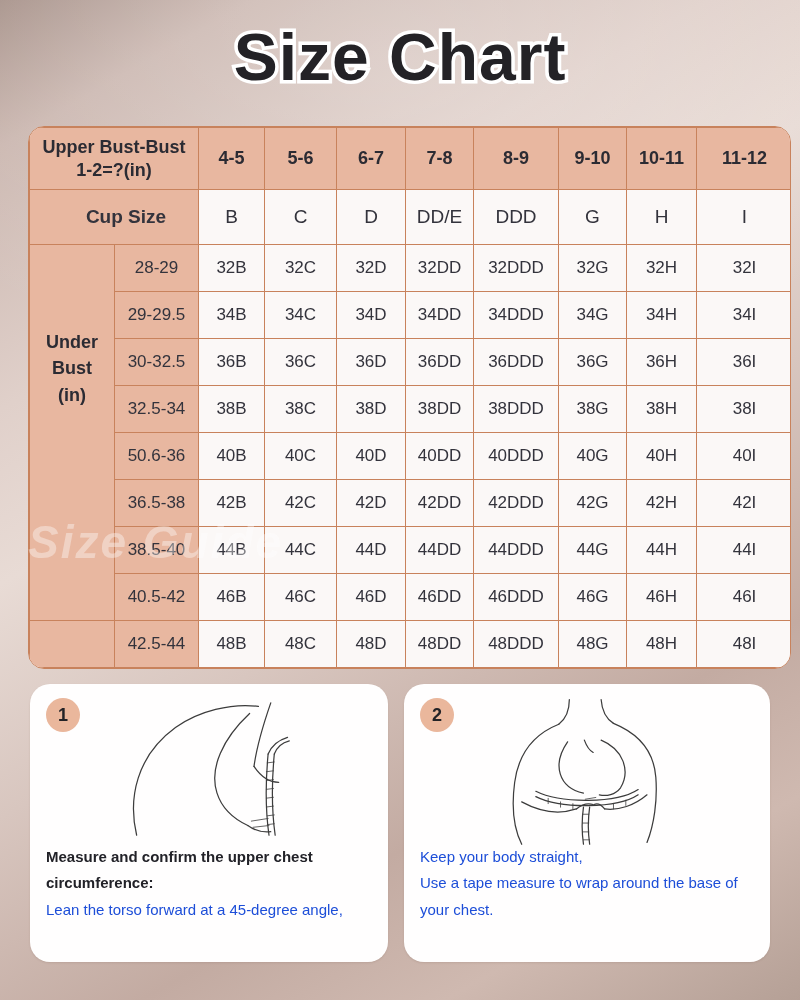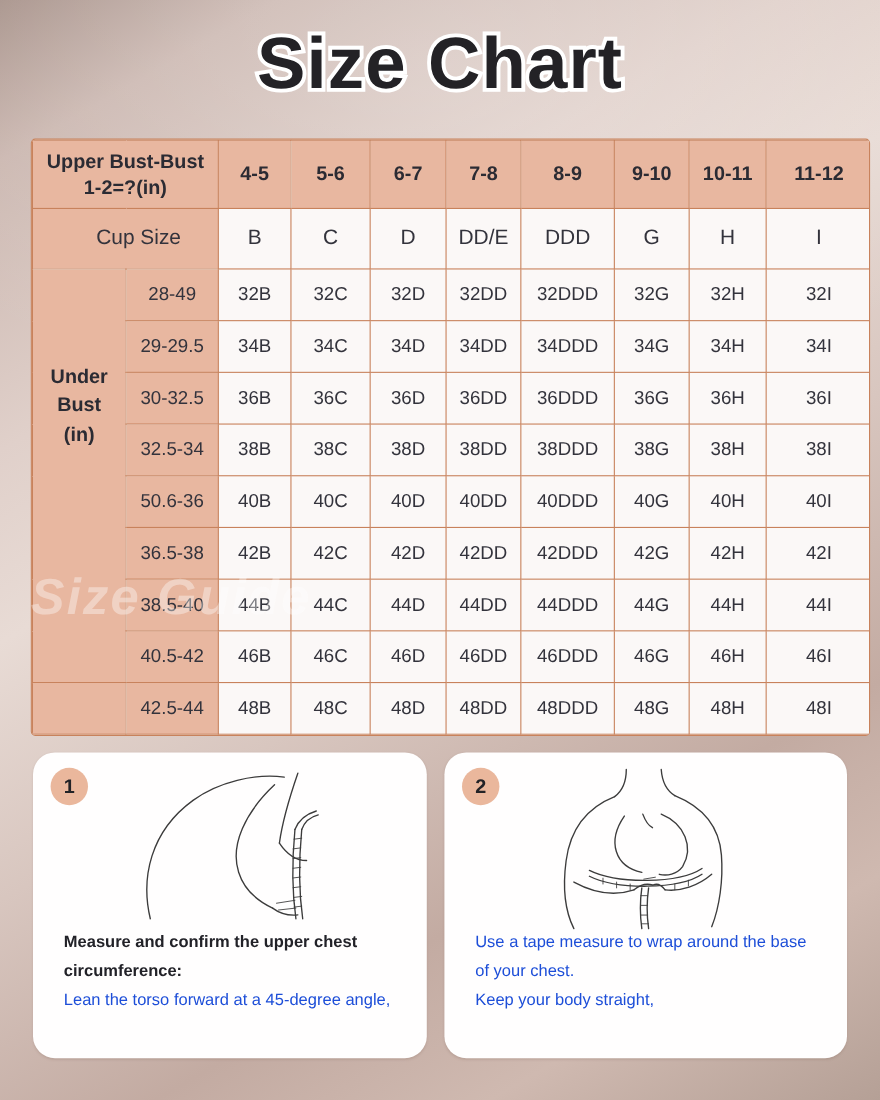--- a/index.html
+++ b/index.html
@@ -24,35 +24,35 @@
     letter-spacing:1px;
     fill:#232226;
     stroke:#ffffff;
     stroke-width:7;
     paint-order:stroke fill;
   }
 
   
   .table-wrap {
     position:absolute; left:28px; top:126px; width:763px;
-    border:1px solid #c8825c; border-radius:4px; overflow:hidden;
+    border:1px solid #c8825c; border-radius:16px; overflow:hidden;
     background:#fbf8f7;
   }
   table.size-chart { border-collapse:collapse; table-layout:fixed; width:763px; }
   .size-chart th, .size-chart td {
     border:1px solid #c8825c;
     text-align:center; vertical-align:middle;
     font-size:17px; font-weight:400; color:#33333c;
     overflow:hidden; white-space:nowrap;
   }
   .size-chart .pink  { background:#e8b7a0; }
   .size-chart .white { background:#fbf8f7; }
   tr.hdr-diff  th { height:62px; font-weight:700; font-size:18px; color:#2b2b33; }
   tr.hdr-cup   th, tr.hdr-cup td { height:55px; }
-  tr.hdr-cup   th { font-weight:400; font-size:19px;padding-left:24px; }
+  tr.hdr-cup   th { font-weight:700; font-size:19px;padding-left:24px; }
   tr.hdr-cup   td { font-size:19px; }
   tr.body-row  td, tr.body-row th { height:47px; }
   .diff-label { line-height:1.25; font-weight:700; font-size:18px; }
   .ub-cell { vertical-align:middle; }
   .ub-inner { transform:translateY(-64px); font-weight:700; font-size:18px; line-height:1.45; color:#2b2b33; }
 
   
   .watermark {
     position:absolute; left:28px; top:515px; width:763px;
     pointer-events:none; color:#ffffff;font-style:italic;
@@ -68,21 +68,21 @@
   }
   .card.c1 { margin-left:30px; width:358px; }
   .card.c2 { margin-left:16px; width:366px; }
   .badge {
     position:absolute; left:16px; top:14px; width:34px; height:34px;
     background:#eab79c; border-radius:50%;
     display:flex; align-items:center; justify-content:center;
     font-weight:700; font-size:18px; color:#232226;
   }
   .figure { display:flex; justify-content:center; padding-top:8px; height:158px; }
-  .card-text { padding:2px 26px 0 28px; }
+  .card-text { padding:2px 26px 0 16px; }
   .card-text .heading { font-weight:700; font-size:15px; line-height:1.75; color:#222228; }
   .card-text .line    { font-size:15px; line-height:1.75; color:#1d4ed8; }
 
   .lineart { stroke:#3c3c3c; stroke-width:1.4; fill:none; stroke-linecap:round; stroke-linejoin:round; }
   .lineart .tick { stroke-width:0.9; }
 </style>
 </head>
 <body>
 
 <div class="title-wrap">
@@ -137,21 +137,21 @@
     </tr>
 
     <tr class="body-row">
       <th class="pink ub-cell" rowspan="8">
         <div class="ub-inner">
           <div>Under</div>
           <div>Bust</div>
           <div>(in)</div>
         </div>
       </th>
-      <td class="pink">28-49</td>
+      <td class="pink">28-29</td>
       <td class="white">32B</td>
       <td class="white">32C</td>
       <td class="white">32D</td>
       <td class="white">32DD</td>
       <td class="white">32DDD</td>
       <td class="white">32G</td>
       <td class="white">32H</td>
       <td class="white">32I</td>
     </tr>
     <tr class="body-row">
@@ -313,18 +313,18 @@
             <path class="tick" d="M166,163 L173,163"></path>
           <path d="M96,120 C118,132 140,134 158,128"></path>
           <path d="M238,112 C224,124 206,130 190,128"></path>
           <path d="M158,128 C164,123 170,121 177,123"></path>
           <path d="M190,128 C186,123 182,121 178,123"></path>
           <path class="tick" d="M168,117 L180,115"></path>
         </g>
       </svg>
     </div>
     <div class="card-text">
+      <div class="line">Keep your body straight,</div>
       <div class="line">Use a tape measure to wrap around the base of your chest.</div>
-      <div class="line">Keep your body straight,</div>
     </div>
   </div>
 
 </div>
 
 </body></html>

